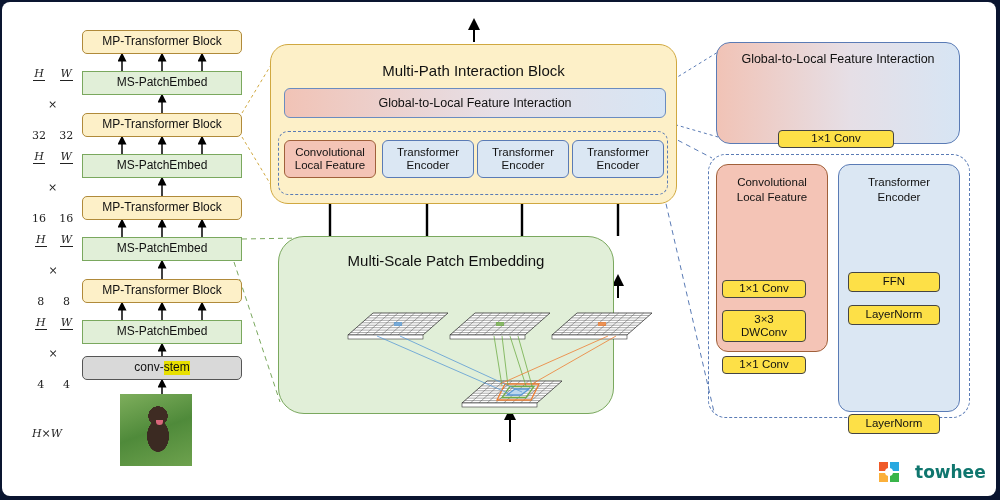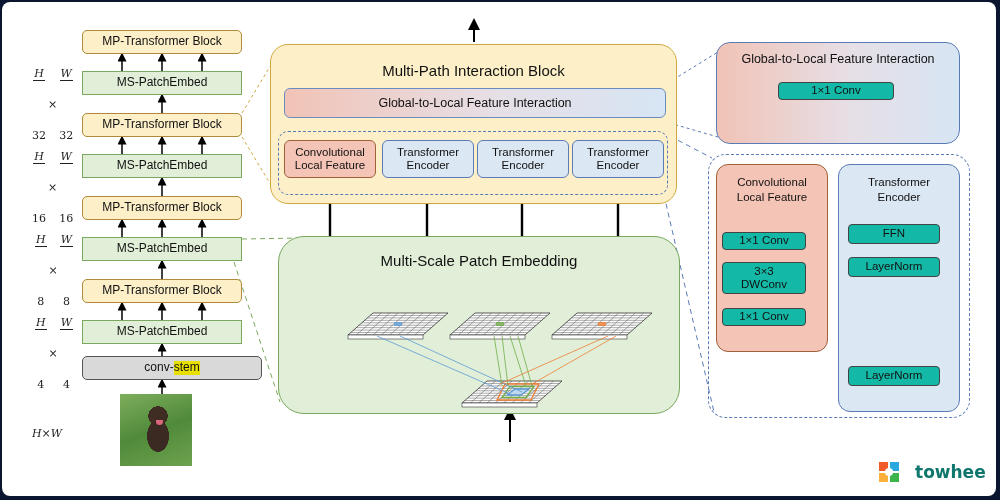--- a/index.html
+++ b/index.html
@@ -11,21 +11,21 @@
   .stem{background:#d9d9d9;border:1.5px solid #555;border-radius:5px;}
   .hl{background:#e8e000;}
   .frac{position:absolute;font-family:"DejaVu Serif",serif;font-size:11px;color:#222;display:flex;align-items:center;}
   .fr{display:inline-flex;flex-direction:column;align-items:center;line-height:1;}
   .fr .n{font-style:italic;border-bottom:1px solid #222;padding:0 1px 1px;}
   .fr .d{padding-top:1px;margin-top:48px;}
   .times{margin:0 2px;}
   .hw{position:absolute;font-family:"DejaVu Serif",serif;font-style:italic;font-size:11px;color:#222;}
   .panel{position:absolute;box-sizing:border-box;}
   .title{position:absolute;left:0;right:0;text-align:center;color:#111;}
-  .white{background:#14b8a6;border:1.3px solid #444;border-radius:4px;}
+  .white{background:#fde047;border:1.3px solid #444;border-radius:4px;margin-top:48px;}
   svg{position:absolute;left:0;top:0;overflow:visible;}
   #logo{position:absolute;left:877px;top:460px;display:flex;align-items:center;}
   #logo-text{font-family:"DejaVu Sans",sans-serif;font-weight:bold;font-size:17px;color:#0f766e;margin-left:16px;}
 </style>
 </head>
 <body>
 
 <div id="frame">
 
   <svg id="arrows" width="994" height="494">
@@ -142,21 +142,21 @@
         <span class="n">H</span>
         <span class="d">4</span>
       </span>
     <span class="times">×</span>
     <span class="fr">
         <span class="n">W</span>
         <span class="d">4</span>
       </span>
   </div>
 
-  <div class="box stem" style="left:80px;top:354px;width:180px;height:24px;">
+  <div class="box stem" style="left:80px;top:354px;width:160px;height:24px;">
     <span>conv-</span>
       <span class="hl">stem</span>
   </div>
 
   <div style="position:absolute;left:118px;top:392px;width:72px;height:72px;background:radial-gradient(ellipse 18px 26px at 38px 42px,#3b2a22 60%,transparent 62%),radial-gradient(circle 12px at 38px 22px,#3f2c23 80%,transparent 82%),linear-gradient(160deg,#7eae5c,#4f8a3a 50%,#6ea24e);">
     <div style="position:absolute;left:36px;top:26px;width:7px;height:5px;background:#d9667a;border-radius:0 0 4px 4px;"></div>
   </div>
   <div class="hw" style="left:30px;top:425px;">H×W</div>
 
   <div class="panel" style="left:268px;top:42px;width:407px;height:160px;background:#fdf0c8;border:1.5px solid #d0a840;border-radius:18px;">
@@ -176,21 +176,21 @@
       <div class="box" style="left: 475px; top: 138px; width: 92px; height: 38px; flex-direction: column; border-radius: 6px; font-size: 11.5px; background: rgb(219, 231, 243); border: 1.3px solid rgb(90, 123, 181);">
         <span>Transformer</span>
         <span>Encoder</span>
       </div>
       <div class="box" style="left: 570px; top: 138px; width: 92px; height: 38px; flex-direction: column; border-radius: 6px; font-size: 11.5px; background: rgb(219, 231, 243); border: 1.3px solid rgb(90, 123, 181);">
         <span>Transformer</span>
         <span>Encoder</span>
       </div>
     </div>
 
-  <div class="panel" style="left:276px;top:234px;width:402px;height:178px;background:#e1efd8;border:1.5px solid #7aa85e;border-radius:26px;">
+  <div class="panel" style="left:276px;top:234px;width:336px;height:178px;background:#e1efd8;border:1.5px solid #7aa85e;border-radius:26px;">
     <div class="title" style="top:15px;font-size:15px;">Multi-Scale Patch Embedding</div>
   </div>
   <svg id="grids" width="994" height="494">
       <g>
         <polygon points="371,311 446,311 421,333 346,333" fill="#fff" stroke="#333" stroke-width="0.8"></polygon>
         <line x1="368.22222222222223" y1="313.44444444444446" x2="443.22222222222223" y2="313.44444444444446" stroke="#555" stroke-width="0.5"></line>
         <line x1="379.3333333333333" y1="311" x2="354.3333333333333" y2="333" stroke="#555" stroke-width="0.5"></line>
         <line x1="365.44444444444446" y1="315.8888888888889" x2="440.44444444444446" y2="315.8888888888889" stroke="#555" stroke-width="0.5"></line>
         <line x1="387.6666666666667" y1="311" x2="362.6666666666667" y2="333" stroke="#555" stroke-width="0.5"></line>
         <line x1="362.6666666666667" y1="318.3333333333333" x2="437.6666666666667" y2="318.3333333333333" stroke="#555" stroke-width="0.5"></line>

